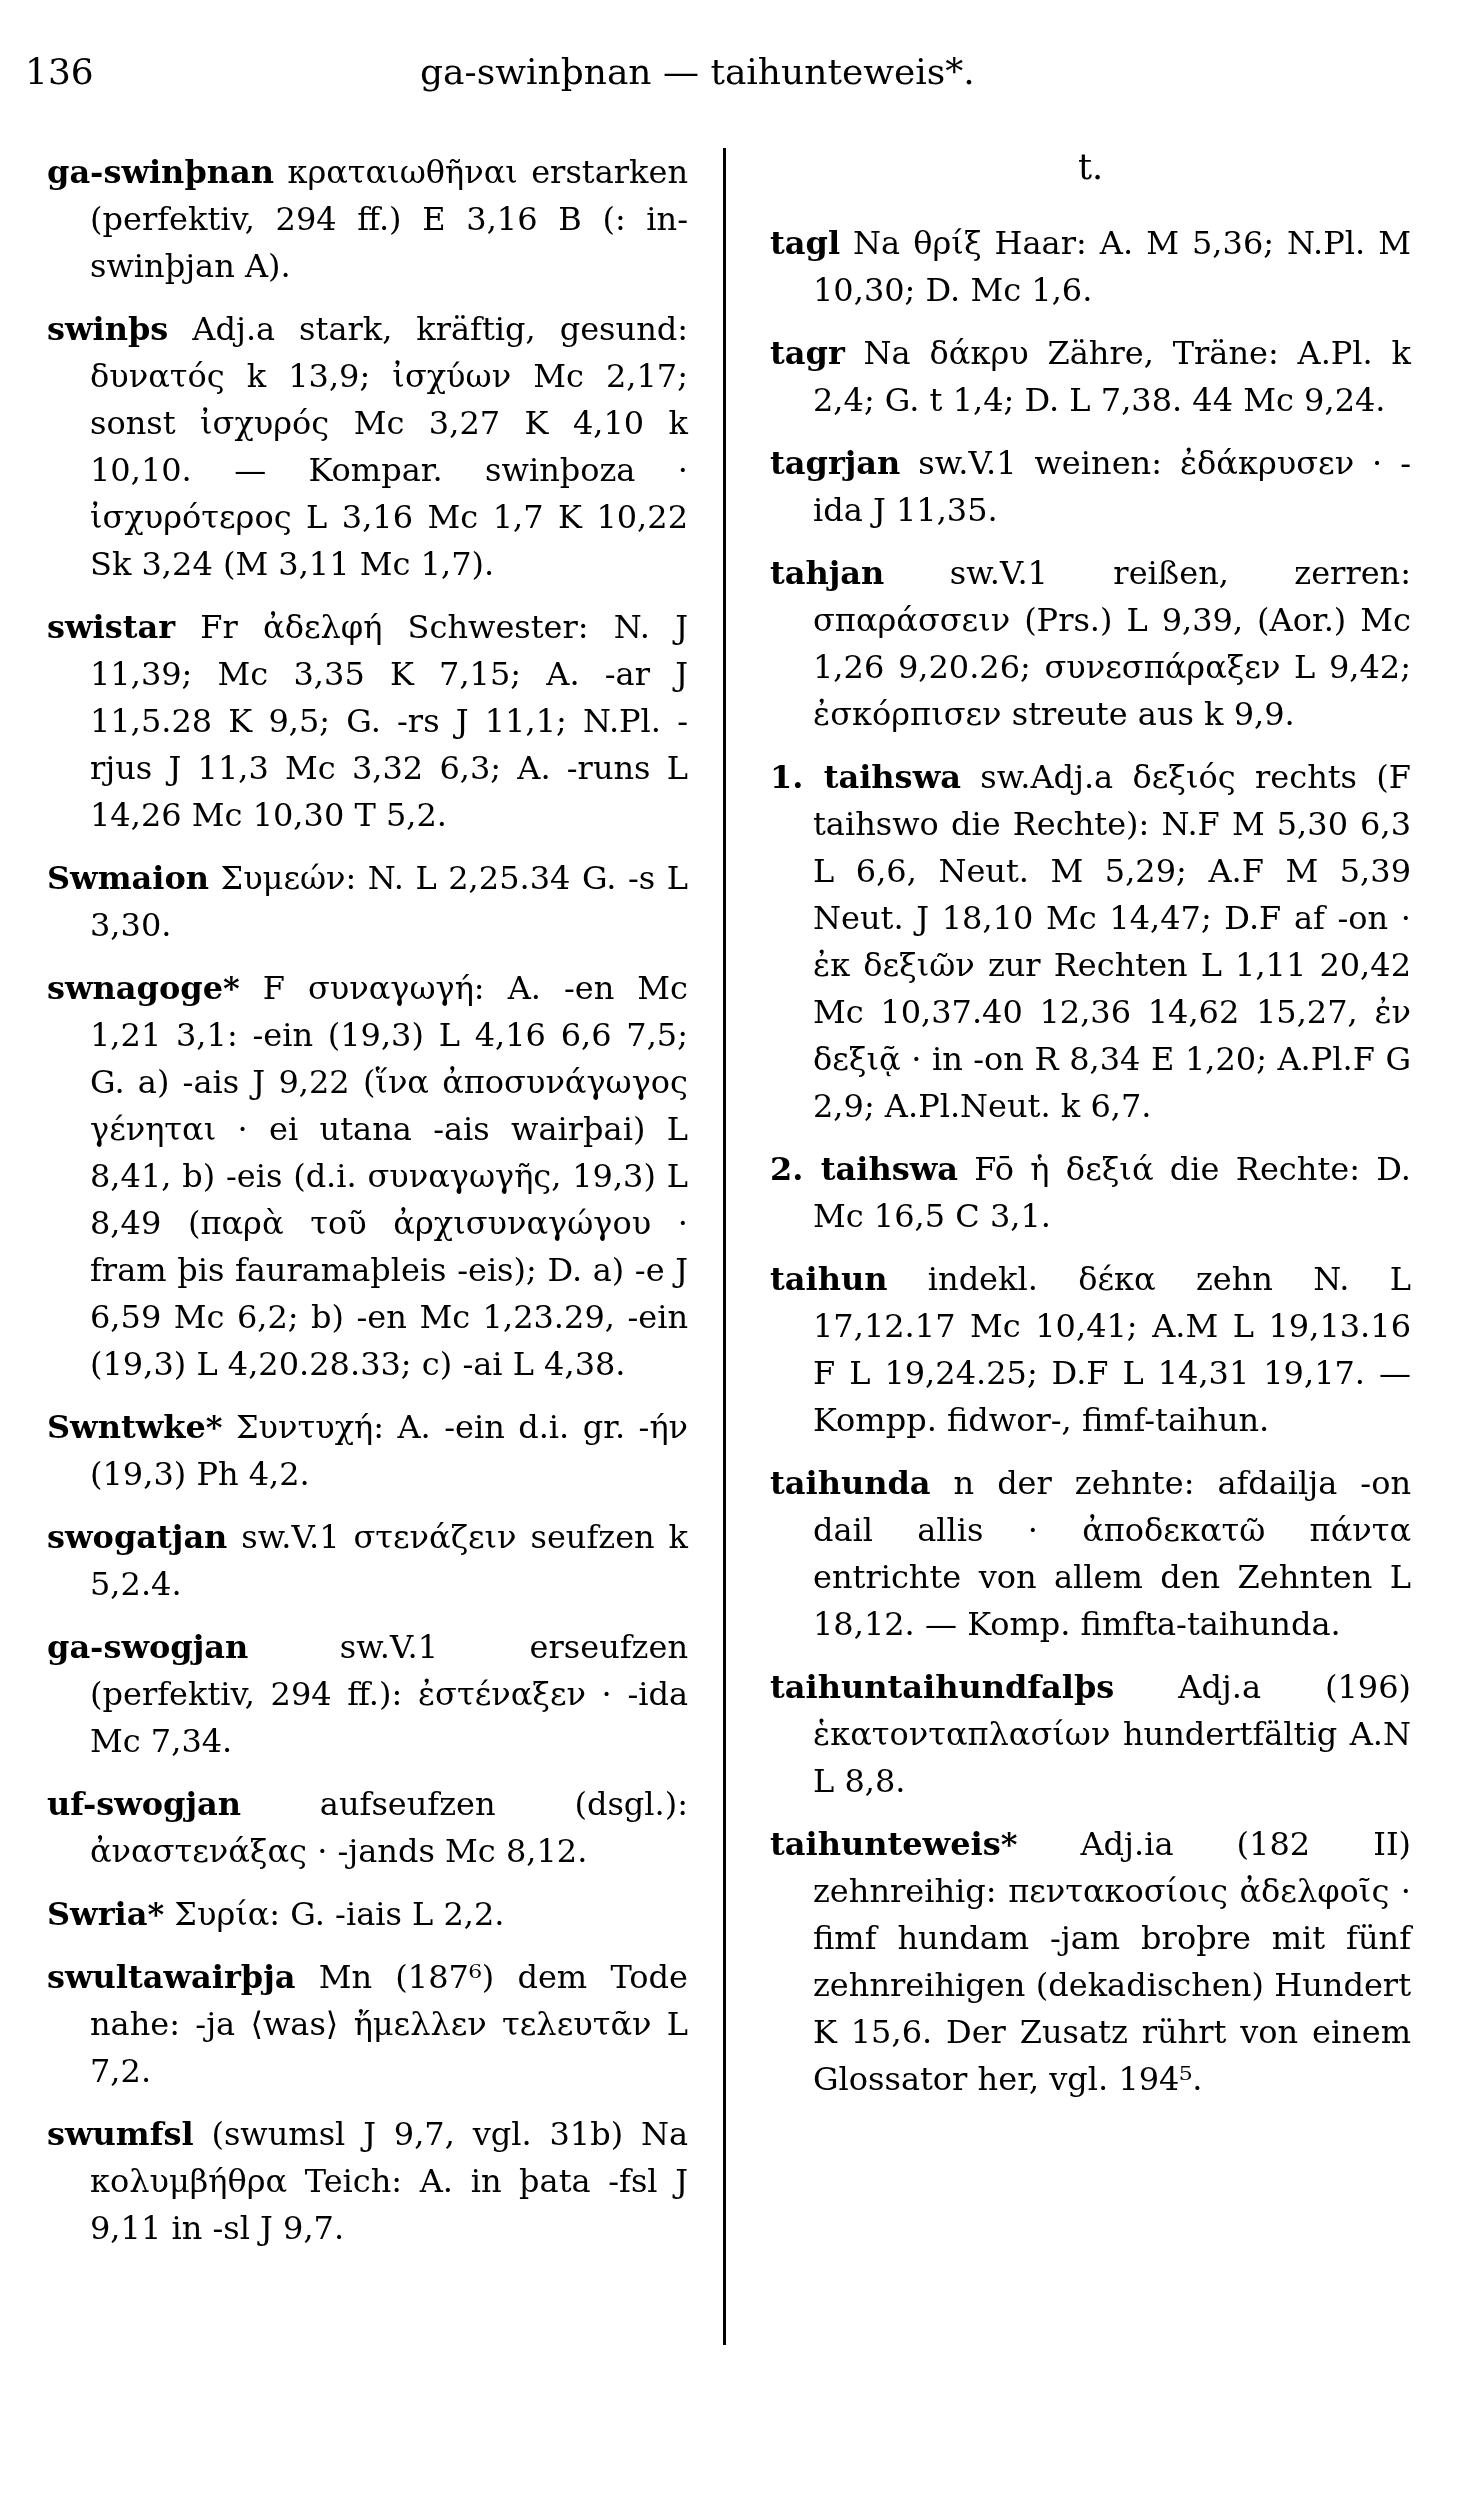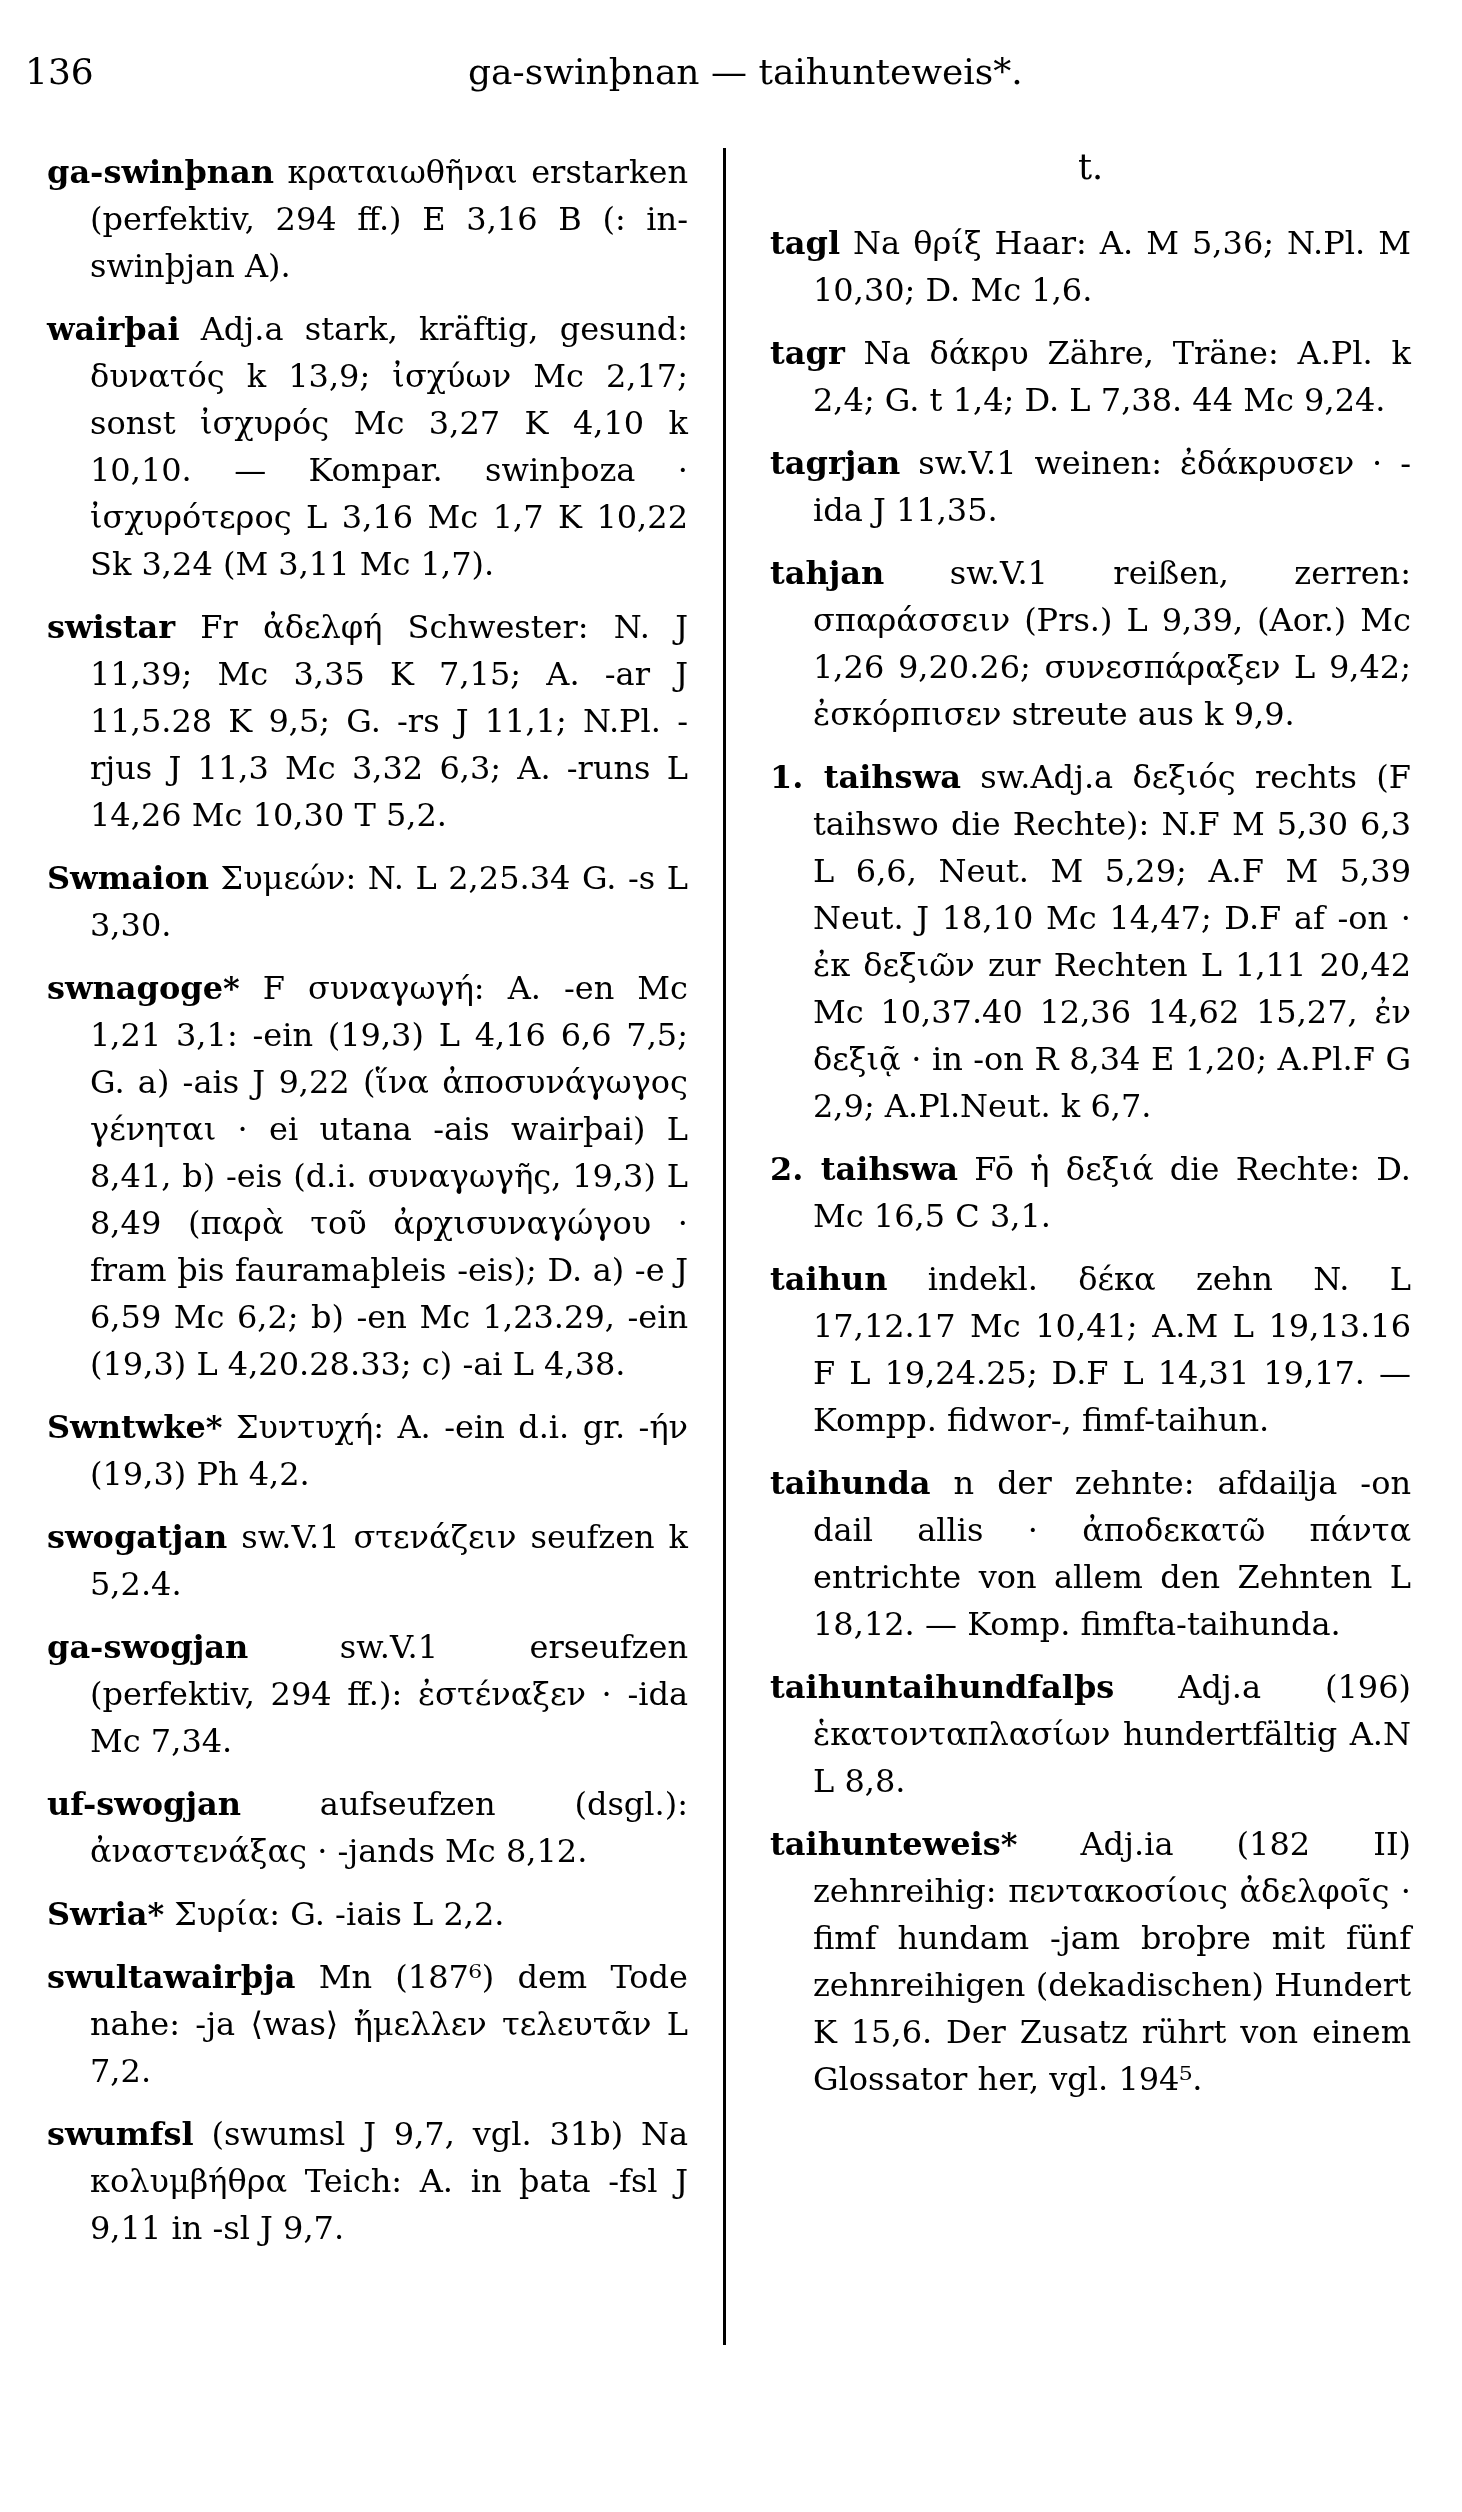--- a/index.html
+++ b/index.html
@@ -6,21 +6,21 @@
   body {
     width: 1463px; height: 2512px; position: relative; overflow: hidden;
     font-family: "DejaVu Serif", "Liberation Serif", serif;
     color: #000000;
   }
   .header {
     position: absolute; top: 44px; left: 0; width: 1219px; height: 56px;
     font-size: 36px; line-height: 56px; text-align: center;
   }
   .page-num { position: absolute; left: 25px; top: 0; }
-  .running-head { position: absolute; left: 420px; top: 0; letter-spacing: 0px; margin-left: 48px; }
+  .running-head { position: absolute; left: 420px; top: 0; letter-spacing: 0px; }
   .col {
     position: absolute; top: 133px; width: 673px;
     font-size: 32px; line-height: 47px;
   }
   .col.left { left: 31px; }
   .col.right { left: 754px; }
   .divider {
     position: absolute; left: 723px; top: 148px; width: 3.1px; height: 2197px;
     background: #000000;
   }
@@ -31,21 +31,21 @@
 </head>
 <body>
 
 <div class="header">
   <span class="page-num">136</span>
   <span class="running-head">ga-swinþnan — taihunteweis*.</span>
 </div>
 
 <div class="col left">
   <p class="entry"><span class="hw">ga-swinþnan</span><span> κραταιωθῆναι erstarken (perfektiv, 294 ff.) E 3,16 B (: in-swinþjan A).</span></p>
-  <p class="entry"><span class="hw">wairþai</span><span> Adj.a stark, kräftig, gesund: δυνατός k 13,9; ἰσχύων Mc 2,17; sonst ἰσχυρός Mc 3,27 K 4,10 k 10,10. — Kompar. swinþoza · ἰσχυρότερος L 3,16 Mc 1,7 K 10,22 Sk 3,24 (M 3,11 Mc 1,7).</span></p>
+  <p class="entry"><span class="hw">swinþs</span><span> Adj.a stark, kräftig, gesund: δυνατός k 13,9; ἰσχύων Mc 2,17; sonst ἰσχυρός Mc 3,27 K 4,10 k 10,10. — Kompar. swinþoza · ἰσχυρότερος L 3,16 Mc 1,7 K 10,22 Sk 3,24 (M 3,11 Mc 1,7).</span></p>
   <p class="entry"><span class="hw">swistar</span><span> Fr ἀδελφή Schwester: N. J 11,39; Mc 3,35 K 7,15; A. -ar J 11,5.28 K 9,5; G. -rs J 11,1; N.Pl. -rjus J 11,3 Mc 3,32 6,3; A. -runs L 14,26 Mc 10,30 T 5,2.</span></p>
   <p class="entry"><span class="hw">Swmaion</span><span> Συμεών: N. L 2,25.34 G. -s L 3,30.</span></p>
   <p class="entry"><span class="hw">swnagoge*</span><span> F συναγωγή: A. -en Mc 1,21 3,1: -ein (19,3) L 4,16 6,6 7,5; G. a) -ais J 9,22 (ἵνα ἀποσυνάγωγος γένηται · ei utana -ais wairþai) L 8,41, b) -eis (d.i. συναγωγῆς, 19,3) L 8,49 (παρὰ τοῦ ἀρχισυναγώγου · fram þis fauramaþleis -eis); D. a) -e J 6,59 Mc 6,2; b) -en Mc 1,23.29, -ein (19,3) L 4,20.28.33; c) -ai L 4,38.</span></p>
   <p class="entry"><span class="hw">Swntwke*</span><span> Συντυχή: A. -ein d.i. gr. -ήν (19,3) Ph 4,2.</span></p>
   <p class="entry"><span class="hw">swogatjan</span><span> sw.V.1 στενάζειν seufzen k 5,2.4.</span></p>
   <p class="entry"><span class="hw">ga-swogjan</span><span> sw.V.1 erseufzen (perfektiv, 294 ff.): ἐστέναξεν · -ida Mc 7,34.</span></p>
   <p class="entry"><span class="hw">uf-swogjan</span><span> aufseufzen (dsgl.): ἀναστενάξας · -jands Mc 8,12.</span></p>
   <p class="entry"><span class="hw">Swria*</span><span> Συρία: G. -iais L 2,2.</span></p>
   <p class="entry"><span class="hw">swultawairþja</span><span> Mn (187⁶) dem Tode nahe: -ja ⟨was⟩ ἤμελλεν τελευτᾶν L 7,2.</span></p>
   <p class="entry"><span class="hw">swumfsl</span><span> (swumsl J 9,7, vgl. 31b) Na κολυμβήθρα Teich: A. in þata -fsl J 9,11 in -sl J 9,7.</span></p>

